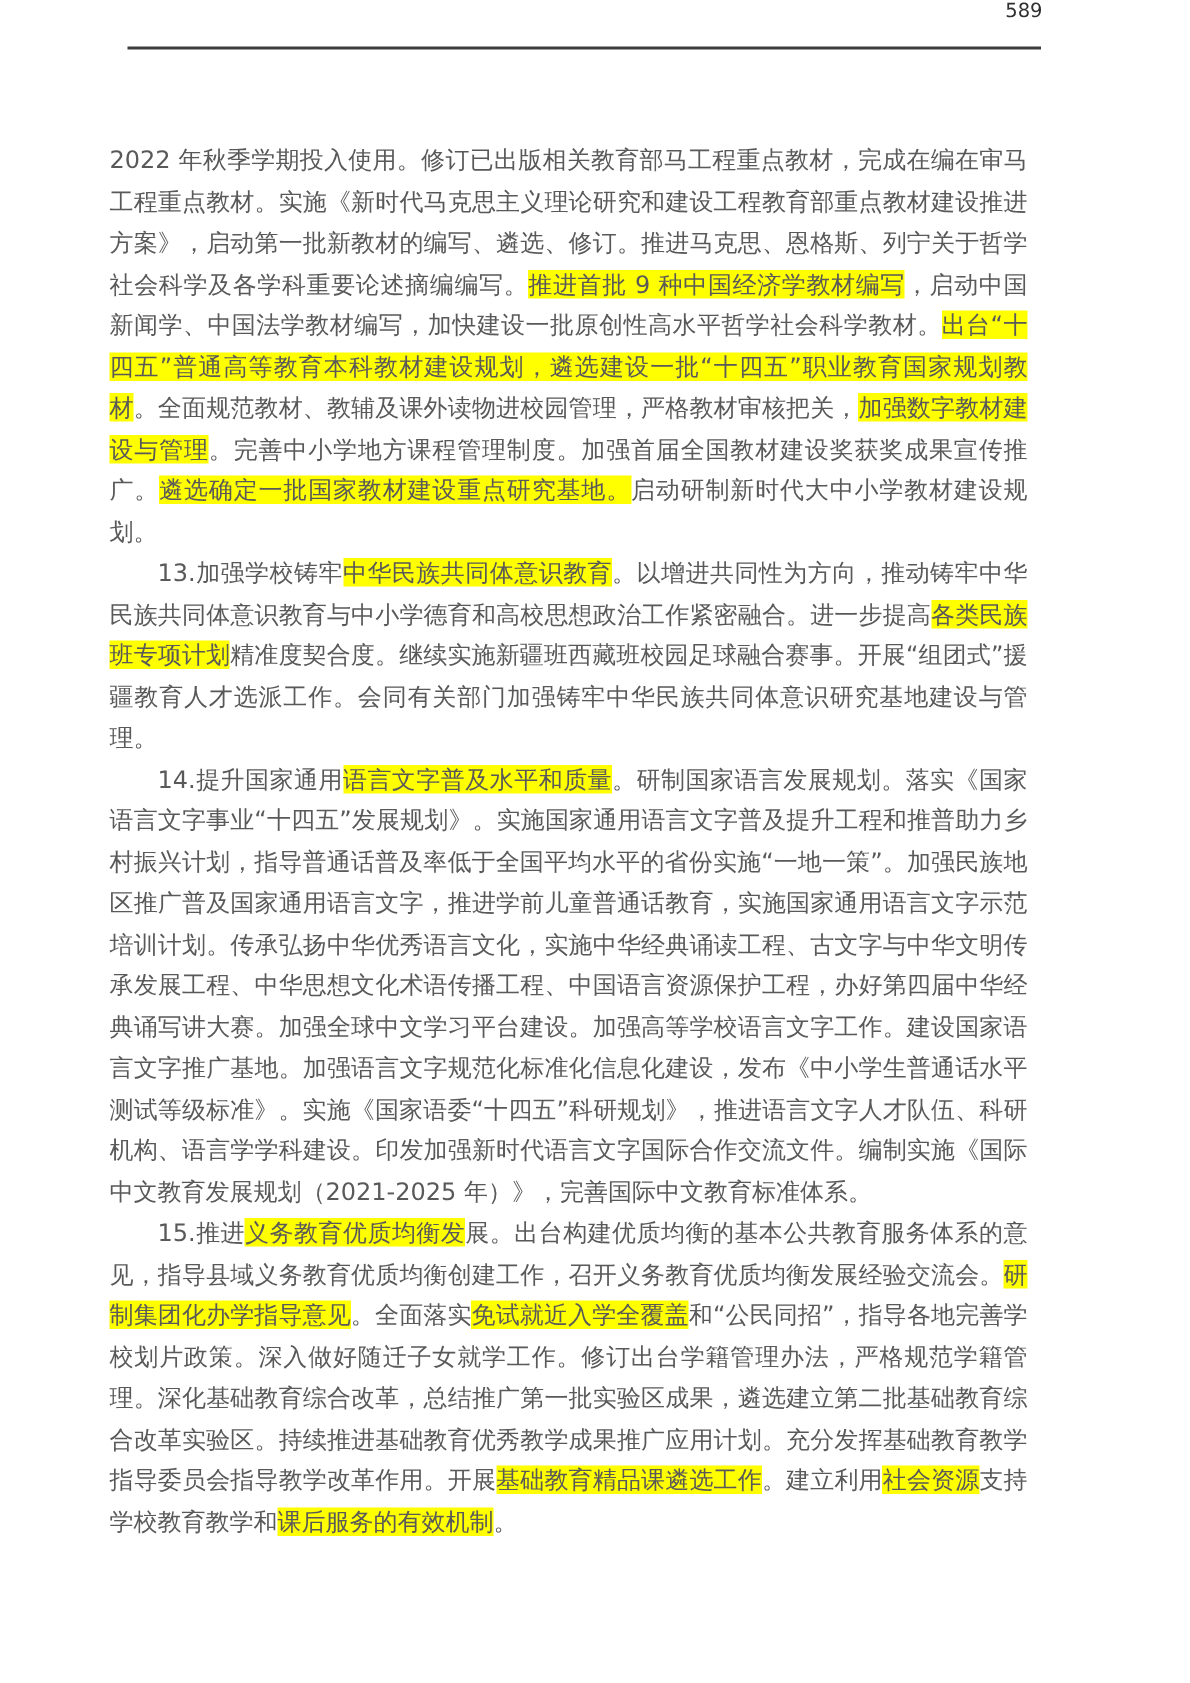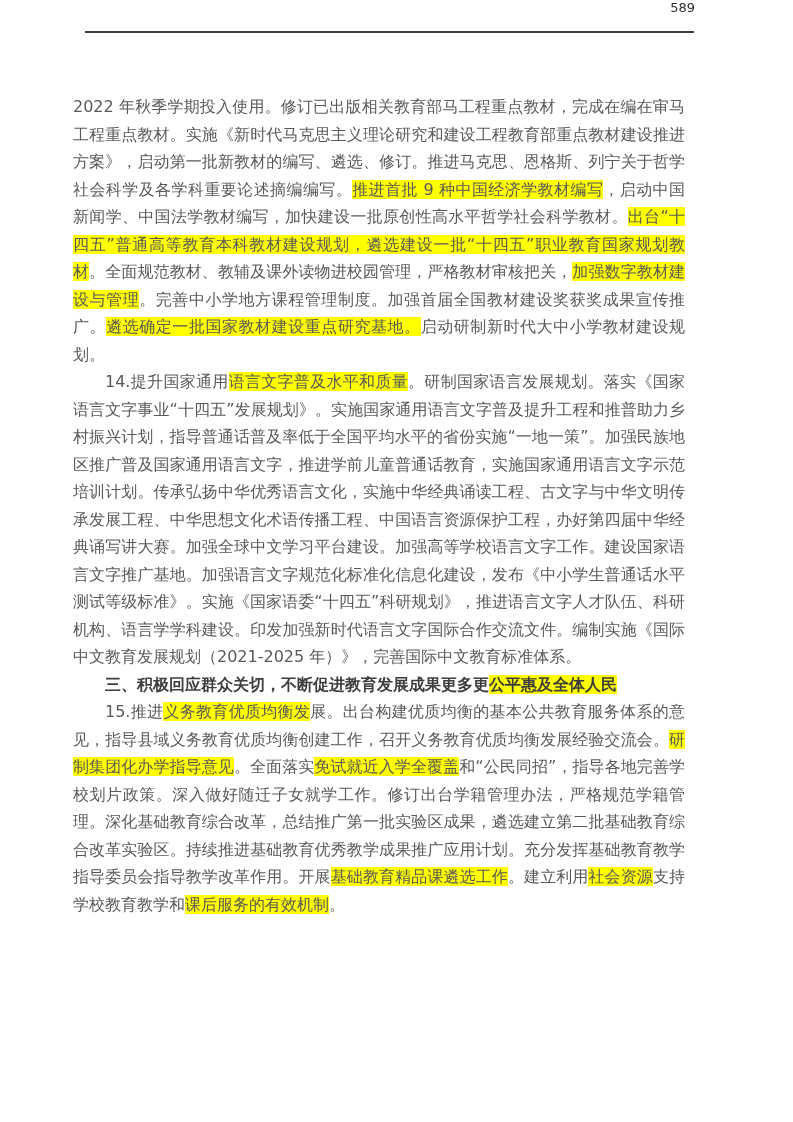--- a/index.html
+++ b/index.html
@@ -64,17 +64,17 @@
   }
 </style>
 </head>
 <body>
 
 <div class="page">
   <div class="page-number">589</div>
   <div class="header-rule"></div>
   <div class="content">
       <p class=""><span>2022 年秋季学期投入使用。修订已出版相关教育部马工程重点教材，完成在编在审马工程重点教材。实施《新时代马克思主义理论研究和建设工程教育部重点教材建设推进方案》，启动第一批新教材的编写、遴选、修订。推进马克思、恩格斯、列宁关于哲学社会科学及各学科重要论述摘编编写。</span><span class="hl">推进首批 9 种中国经济学教材编写</span><span>，启动中国新闻学、中国法学教材编写，加快建设一批原创性高水平哲学社会科学教材。</span><span class="hl">出台“十四五”普通高等教育本科教材建设规划，遴选建设一批“十四五”职业教育国家规划教材</span><span>。全面规范教材、教辅及课外读物进校园管理，严格教材审核把关，</span><span class="hl">加强数字教材建设与管理</span><span>。完善中小学地方课程管理制度。加强首届全国教材建设奖获奖成果宣传推广。</span><span class="hl">遴选确定一批国家教材建设重点研究基地。</span><span>启动研制新时代大中小学教材建设规划。</span></p>
+      <p class="indent"><span>13.加强学校铸牢</span><span class="hl">中华民族共同体意识教育</span><span>。以增进共同性为方向，推动铸牢中华民族共同体意识教育与中小学德育和高校思想政治工作紧密融合。进一步提高</span><span class="hl">各类民族班专项计划</span><span>精准度契合度。继续实施新疆班西藏班校园足球融合赛事。开展“组团式”援疆教育人才选派工作。会同有关部门加强铸牢中华民族共同体意识研究基地建设与管理。</span></p>
       <p class="indent"><span>14.提升国家通用</span><span class="hl">语言文字普及水平和质量</span><span>。研制国家语言发展规划。落实《国家语言文字事业“十四五”发展规划》。实施国家通用语言文字普及提升工程和推普助力乡村振兴计划，指导普通话普及率低于全国平均水平的省份实施“一地一策”。加强民族地区推广普及国家通用语言文字，推进学前儿童普通话教育，实施国家通用语言文字示范培训计划。传承弘扬中华优秀语言文化，实施中华经典诵读工程、古文字与中华文明传承发展工程、中华思想文化术语传播工程、中国语言资源保护工程，办好第四届中华经典诵写讲大赛。加强全球中文学习平台建设。加强高等学校语言文字工作。建设国家语言文字推广基地。加强语言文字规范化标准化信息化建设，发布《中小学生普通话水平测试等级标准》。实施《国家语委“十四五”科研规划》，推进语言文字人才队伍、科研机构、语言学学科建设。印发加强新时代语言文字国际合作交流文件。编制实施《国际中文教育发展规划（2021-2025 年）》，完善国际中文教育标准体系。</span></p>
-      <p class="heading indent"><span>三、积极回应群众关切，不断促进教育发展成果更多更</span><span class="hl">公平惠及全体人民</span></p>
       <p class="indent"><span>15.推进</span><span class="hl">义务教育优质均衡发</span><span>展。出台构建优质均衡的基本公共教育服务体系的意见，指导县域义务教育优质均衡创建工作，召开义务教育优质均衡发展经验交流会。</span><span class="hl">研制集团化办学指导意见</span><span>。全面落实</span><span class="hl">免试就近入学全覆盖</span><span>和“公民同招”，指导各地完善学校划片政策。深入做好随迁子女就学工作。修订出台学籍管理办法，严格规范学籍管理。深化基础教育综合改革，总结推广第一批实验区成果，遴选建立第二批基础教育综合改革实验区。持续推进基础教育优秀教学成果推广应用计划。充分发挥基础教育教学指导委员会指导教学改革作用。开展</span><span class="hl">基础教育精品课遴选工作</span><span>。建立利用</span><span class="hl">社会资源</span><span>支持学校教育教学和</span><span class="hl">课后服务的有效机制</span><span>。</span></p>
     </div>
 </div>
 
 </body></html>

